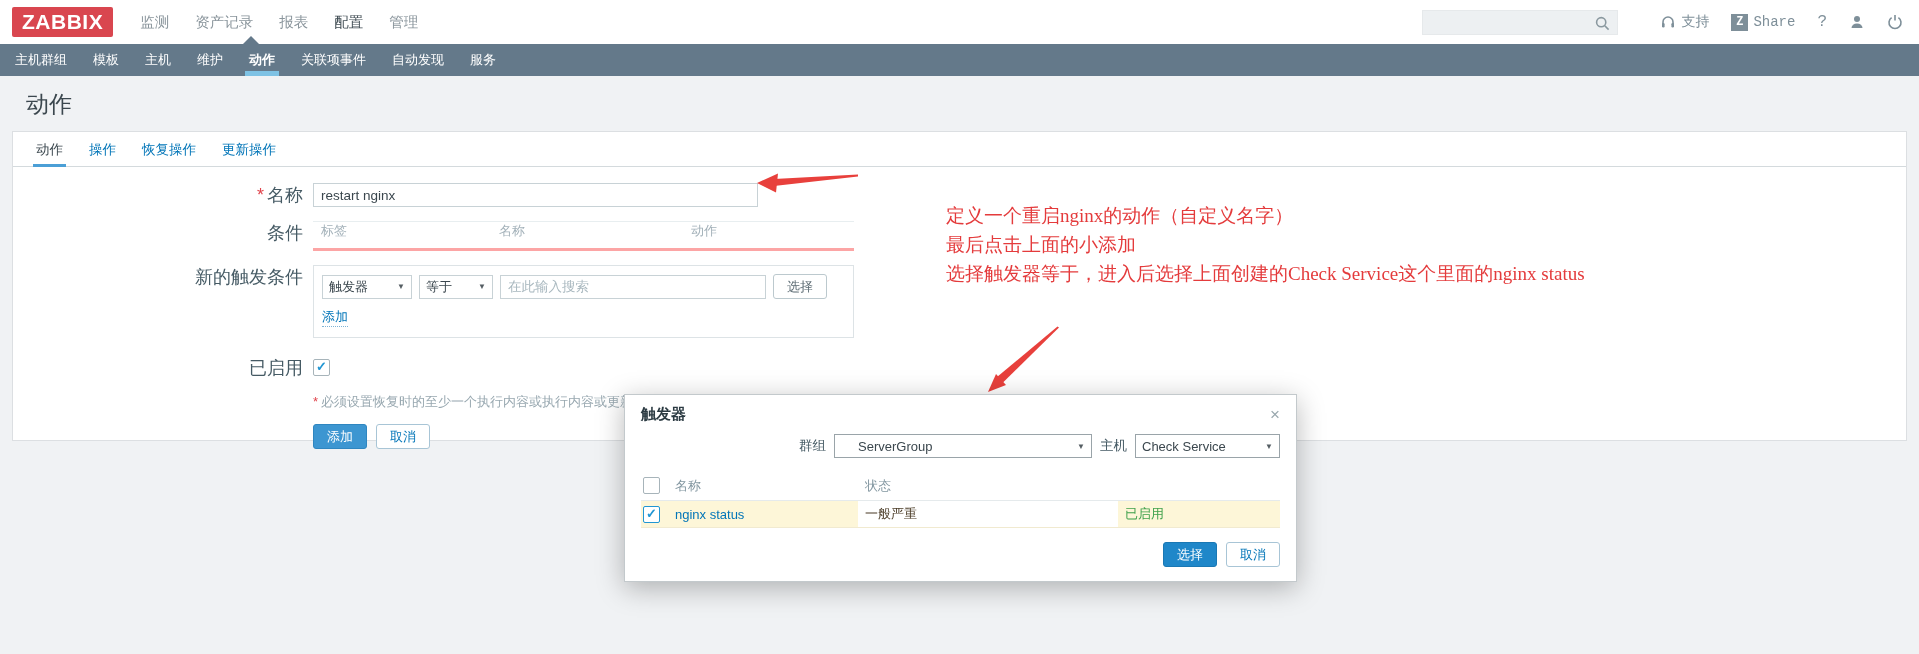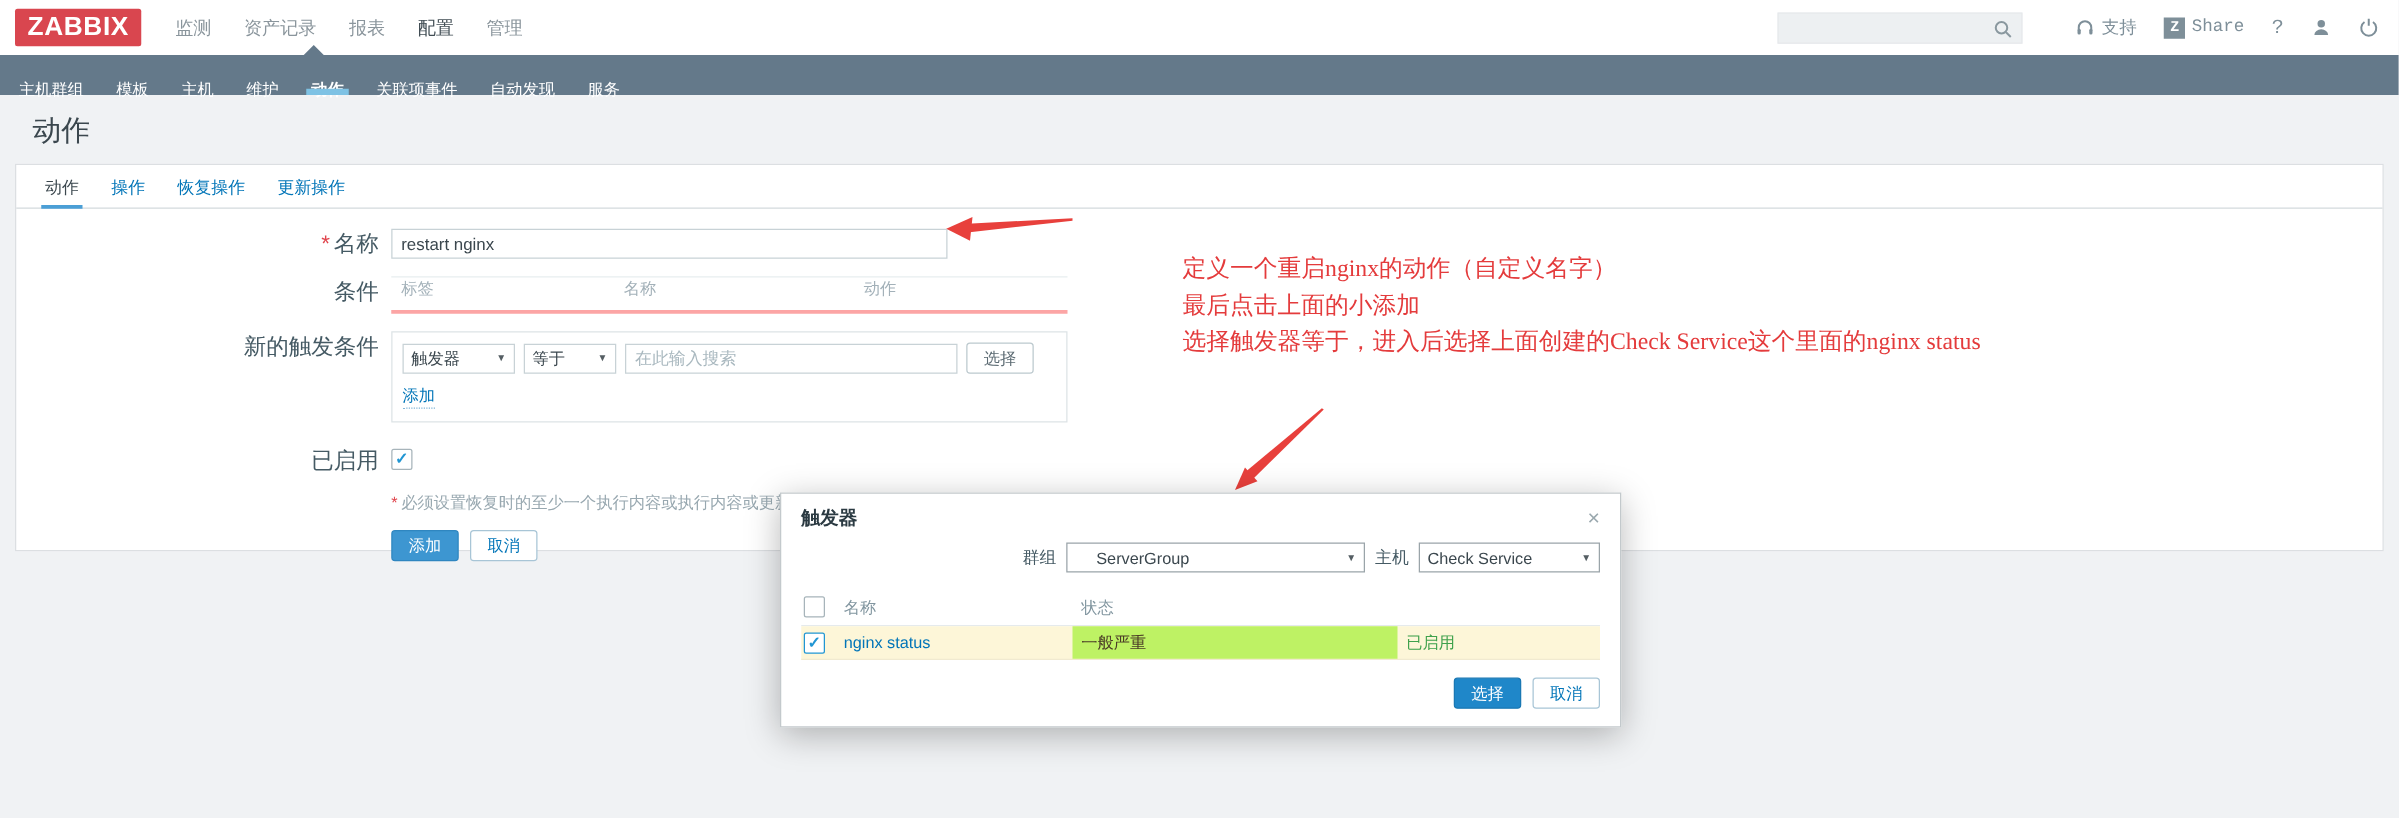--- a/index.html
+++ b/index.html
@@ -26,21 +26,21 @@
   .searchbox input { width:100%; height:100%; border:none; background:transparent; padding:0 28px 0 8px; font-size:13px; outline:none; }
   .searchbox svg { position:absolute; right:7px; top:5px; }
   .hlink { display:flex; align-items:center; gap:5px; margin-left:22px; font-size:14px; color:#7e8f99;font-family:Liberation Mono, monospace; }
   .zbox { display:inline-block; width:17px; height:17px; background:#7e8f99; color:#fff; font-size:12px; font-weight:bold; text-align:center; line-height:17px; }
   .qmark { font-size:16px; }
 
   
   .subbar { position:relative; height:32px; background:#64798a; display:flex; align-items:stretch; padding-left:2px; }
   .uptri { position:absolute; top:-8px; left:243px; width:0; height:0;
     border-left:8px solid transparent; border-right:8px solid transparent; border-bottom:8px solid #64798a; }
-  .sn { position:relative; padding:12px 13px; line-height:32px; font-size:13px; color:#fff; }
+  .sn { position:relative; padding:0 13px; line-height:32px; font-size:13px; color:#fff; }
   .sn.active { font-weight:bold; }
   .sn.active::after { content:""; position:absolute; left:9px; right:9px; bottom:0; height:5px; background:#7ec2e4; }
 
   
   .pagetitle-wrap { padding:13px 0 11px 26px; }
   .pagetitle-wrap h1 { font-size:23px; font-weight:normal; color:#3b474e; }
 
   
   .panel { position:relative; margin:0 12px; height:310px; background:#fff; border:1px solid #dcdfe2; }
   .tabs { display:flex; border-bottom:1px solid #d4dadd; padding-left:10px; }
@@ -89,34 +89,34 @@
   .arrows { position:absolute; left:0; top:0; z-index:5; pointer-events:none; }
 
   
   .modal { position:absolute; left:624px; top:394px; width:673px; z-index:10;
     background:#fff; border:1px solid #c3c9cc; box-shadow:0 6px 26px rgba(0,0,0,.28); padding:10px 16px 14px; }
   .mhead { display:flex; align-items:center; }
   .mtitle { font-size:15px; font-weight:bold; color:#2b3a42; }
   .mclose { margin-left:auto; color:#9aa8ae; font-size:17px; line-height:14px; cursor:pointer; }
   .mfilters { display:flex; align-items:center; justify-content:flex-end; gap:8px; margin-top:10px; }
   .mfilters label { font-size:13.5px; color:#455a64; }
-  .w258 { width:239px;padding-left:23px; } .w160 { width:145px; }
+  .w258 { width:258px;padding-left:23px; } .w160 { width:145px; }
   .mselect { border-color:#9aa4a9; }
   .mtable { margin-top:13px; }
   .mthead, .mtrow { display:flex; align-items:center; }
   .mthead { height:30px; border-bottom:1px solid #e5eaec; }
   .mthead .mc { font-size:13px; color:#8296a0; }
   .mtrow { height:27px; background:#fdf6d8; border-bottom:1px solid #f1ead0; }
   .mc.chk { width:34px; padding-left:2px; }
   .mc.chk .checkbox { margin-top:0; }
   .mc.name { width:183px; }
   .mc.sev { width:260px; align-self:stretch; display:flex; align-items:center; padding-left:7px; }
   .mc.stat { flex:1; padding-left:7px; }
   .mtrow .mc.name a { color:#0275b8; font-size:13px; }
-  .mtrow .mc.sev { background:#bef264; color:#4a3b26; font-size:13px; }
+  .mtrow .mc.sev { background:#ffffff; color:#4a3b26; font-size:13px; }
   .mtrow .mc.stat { color:#3fa14c; font-size:13px; }
   .mfoot { display:flex; justify-content:flex-end; gap:9px; margin-top:14px; }
 
   svg.icon { display:block; }
 </style>
 </head>
 <body>
 
 <header class="topbar">
   <div class="logo">ZABBIX</div>

